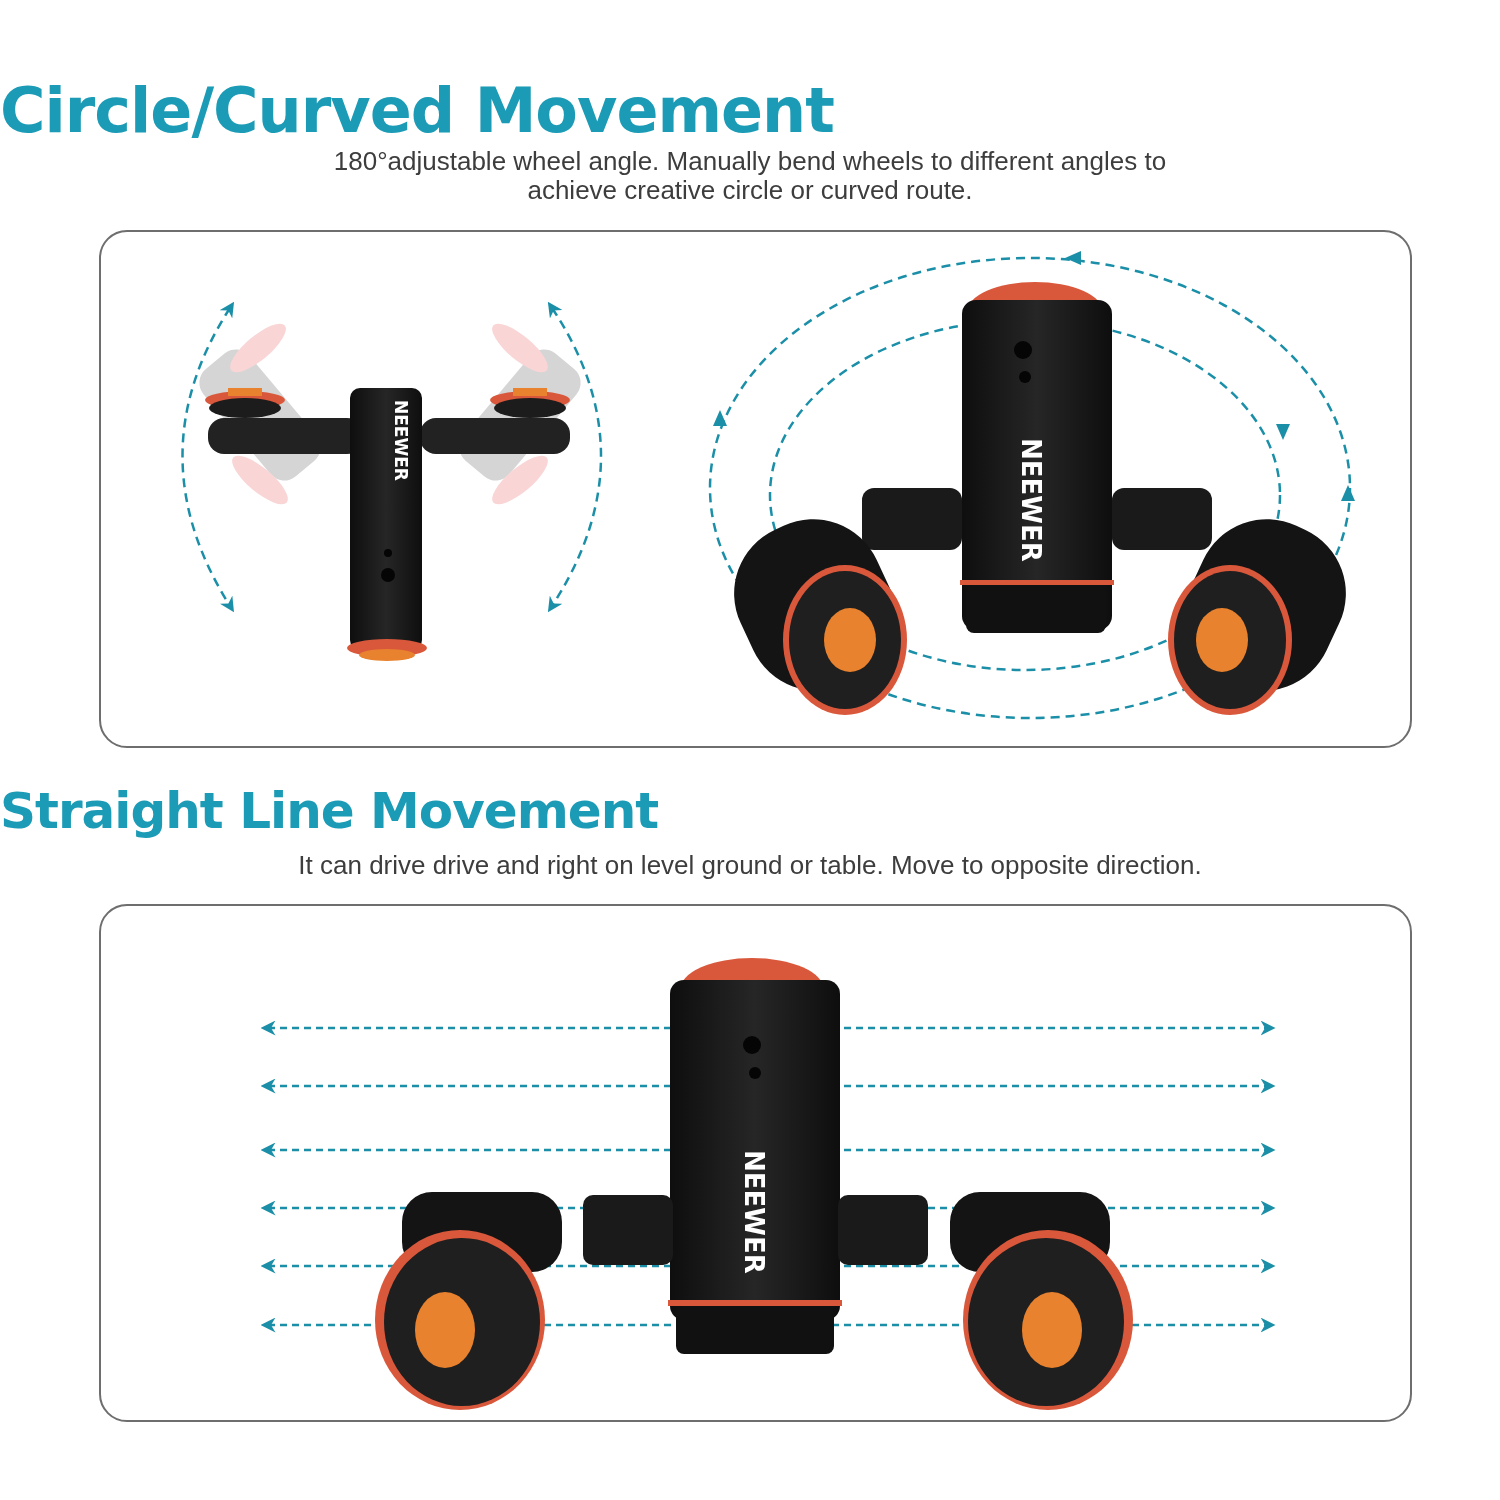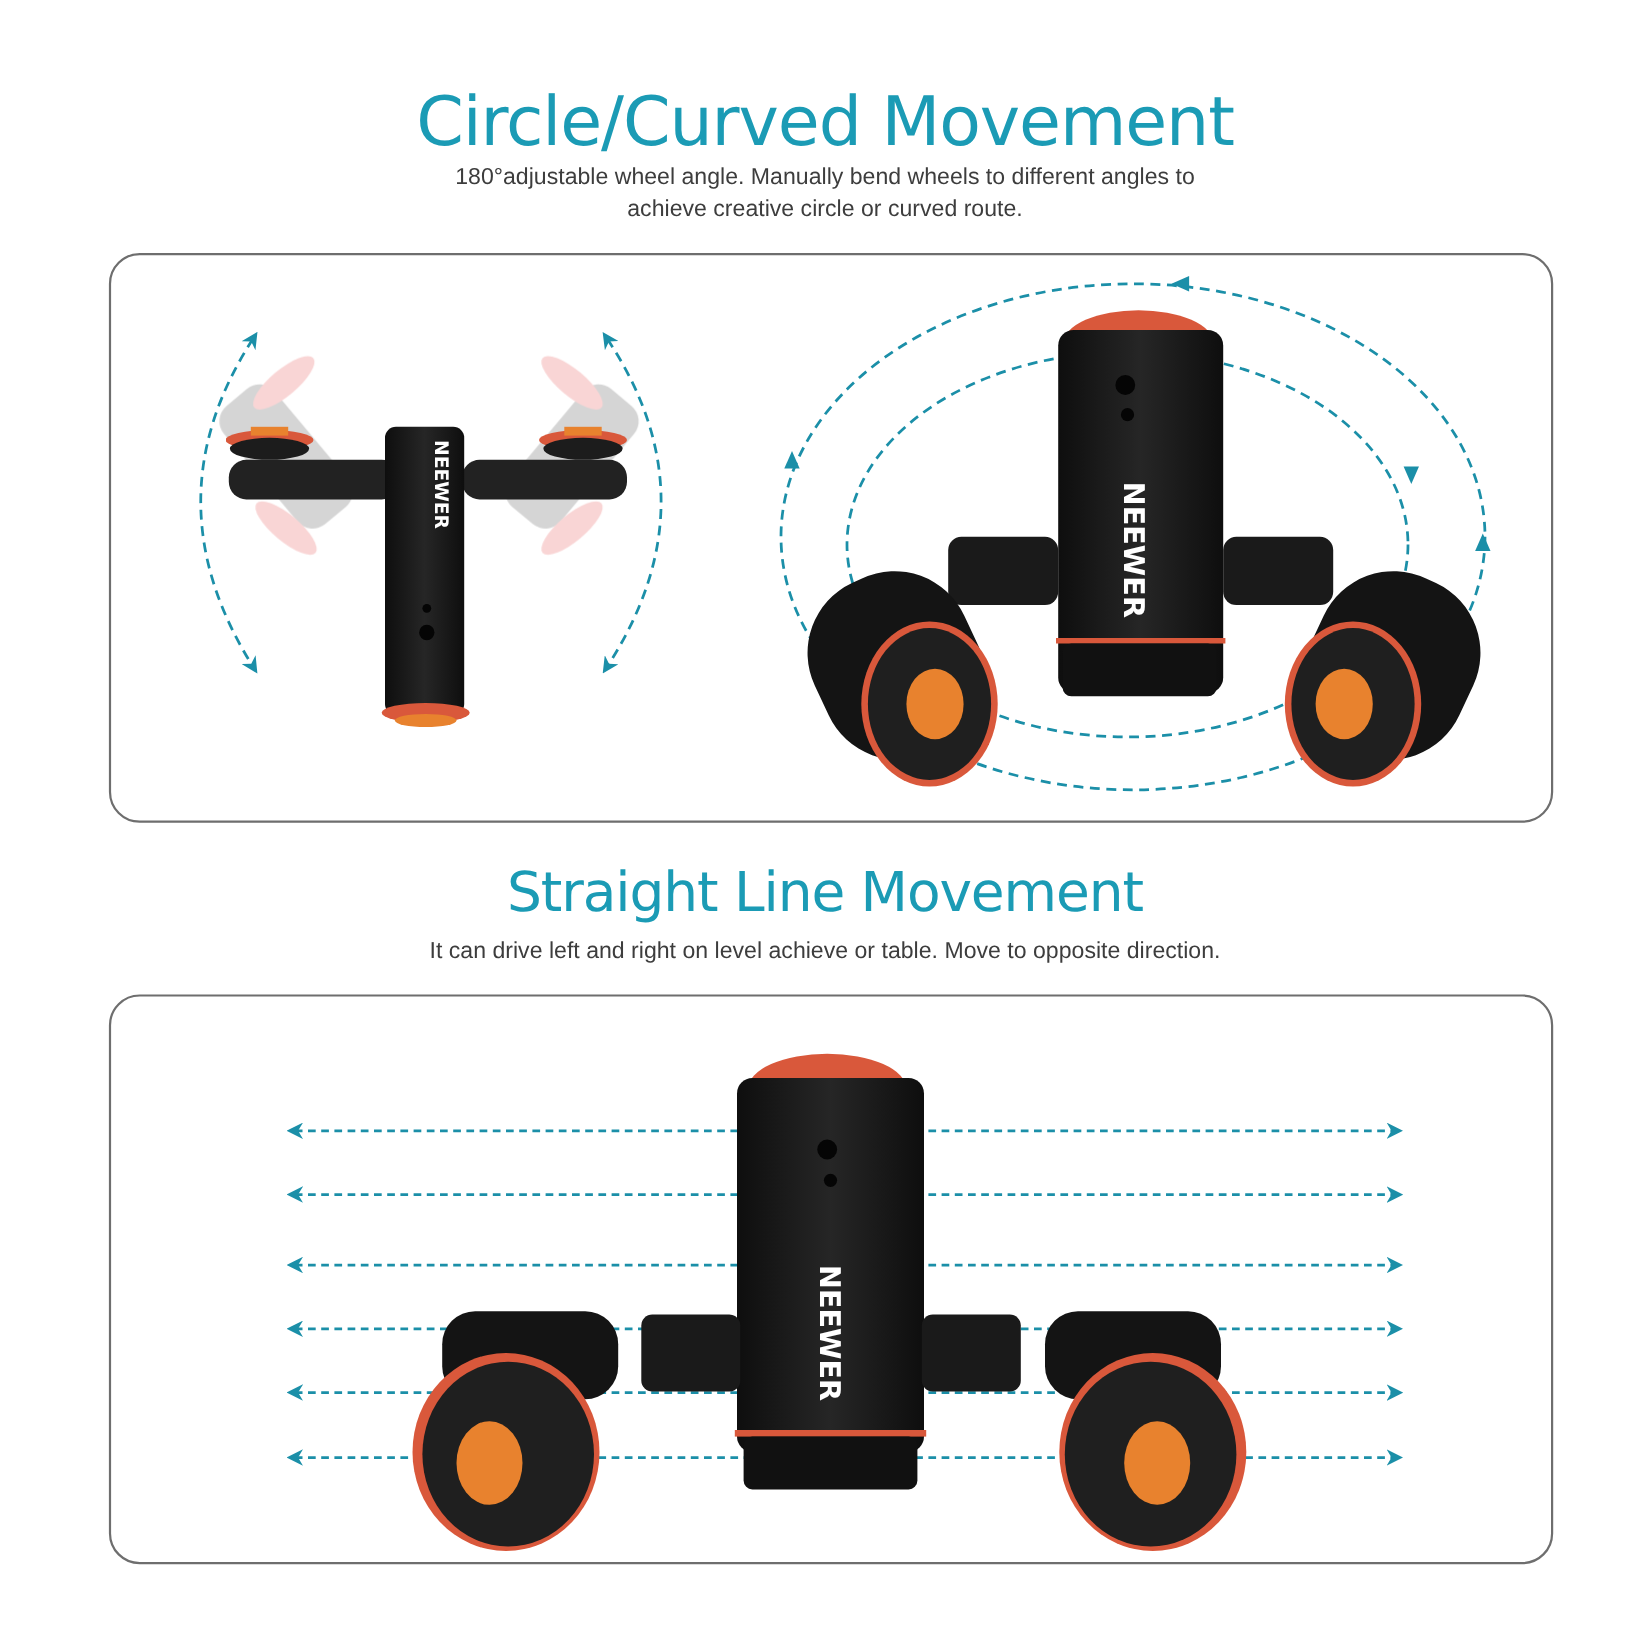--- a/index.html
+++ b/index.html
@@ -1,32 +1,32 @@
 <!DOCTYPE html>
 <html><head>
 <meta charset="utf-8">
 <style>
   html,body{margin:0;padding:0;background:#fff;}
   body{width:1500px;height:1500px;position:relative;overflow:hidden;font-family:"DejaVu Sans",sans-serif;}
-  .title{position:absolute;left:0;width:1500px;text-align:center;color:#1b9bb5;font-weight:normal;font-family:"DejaVu Sans",sans-serif;letter-spacing:-1px;}
-  .sub{position:absolute;left:0;width:1500px;text-align:center;color:#3d3d3d;font-family:"Liberation Sans",sans-serif;font-size:21px;line-height:30px;}
+  .title{position:absolute;left:0;width:1500px;text-align:left;color:#1b9bb5;font-weight:bold;font-family:"DejaVu Sans",sans-serif;letter-spacing:-1px;}
+  .sub{position:absolute;left:0;width:1500px;text-align:center;color:#3d3d3d;font-family:"Liberation Sans",sans-serif;font-size:26px;line-height:30px;}
   .panel{position:absolute;left:99px;width:1313px;border:2.5px solid #6e6e6e;border-radius:28px;box-sizing:border-box;background:#fff;}
   svg{position:absolute;left:0;top:0;}
 </style>
 </head>
 <body>
 
 <div class="title" style="top:76px;font-size:62px;line-height:70px;">Circle/Curved Movement</div>
 <div class="sub" style="top:146px;">180°adjustable wheel angle. Manually bend wheels to different angles to</div>
 <div class="sub" style="top:175px;">achieve creative circle or curved route.</div>
 
 <div class="panel" style="top:230px;height:518px;"></div>
 
 <div class="title" style="top:776px;font-size:50px;line-height:70px;">Straight Line Movement</div>
-<div class="sub" style="top:850px;">It can drive left and right on level achieve or table. Move to opposite direction.</div>
+<div class="sub" style="top:850px;">It can drive drive and right on level ground or table. Move to opposite direction.</div>
 
 <div class="panel" style="top:904px;height:518px;"></div>
 
 <svg width="1500" height="1500" viewBox="0 0 1500 1500">
   <defs>
     <marker id="ah" viewBox="0 0 10 10" refX="5" refY="5" markerWidth="6" markerHeight="6" orient="auto-start-reverse">
       <path d="M0,0 L10,5 L0,10 L3,5 Z" fill="#1b8fa8"></path>
     </marker>
     <linearGradient id="bodyG" x1="0" x2="1">
       <stop offset="0" stop-color="#0e0e0e"></stop>

